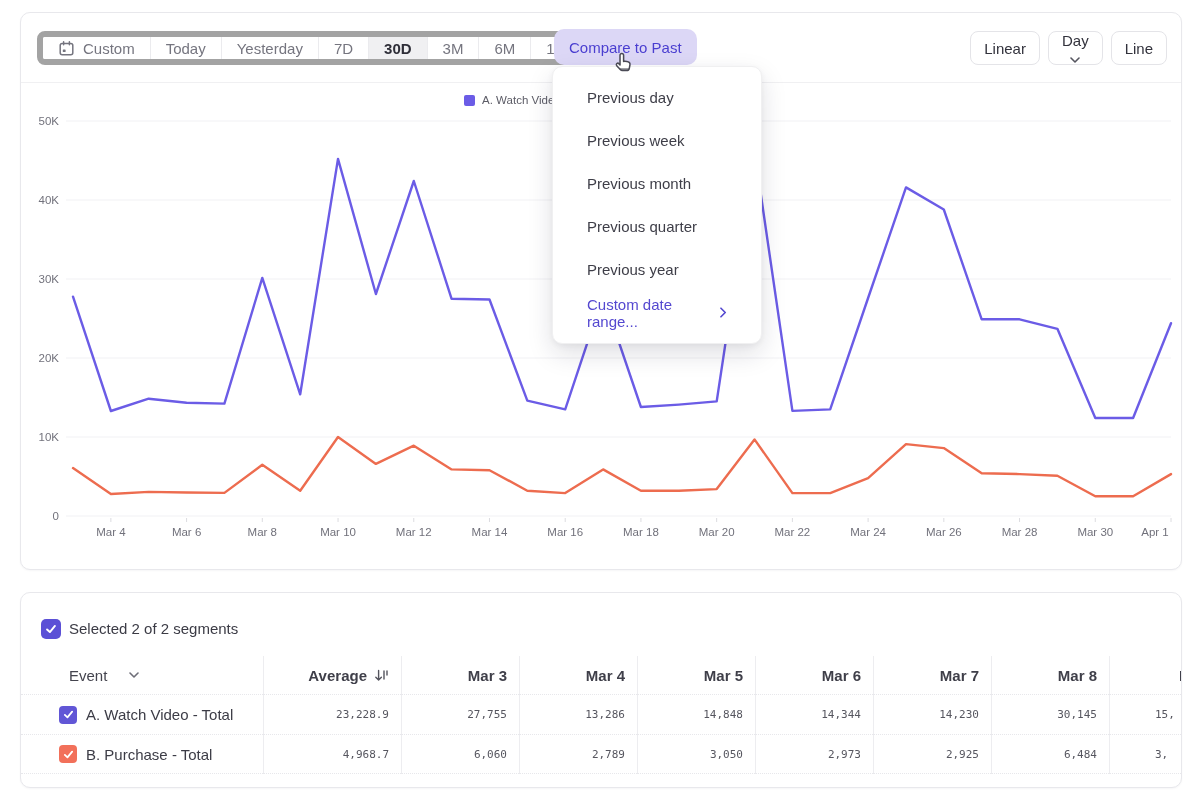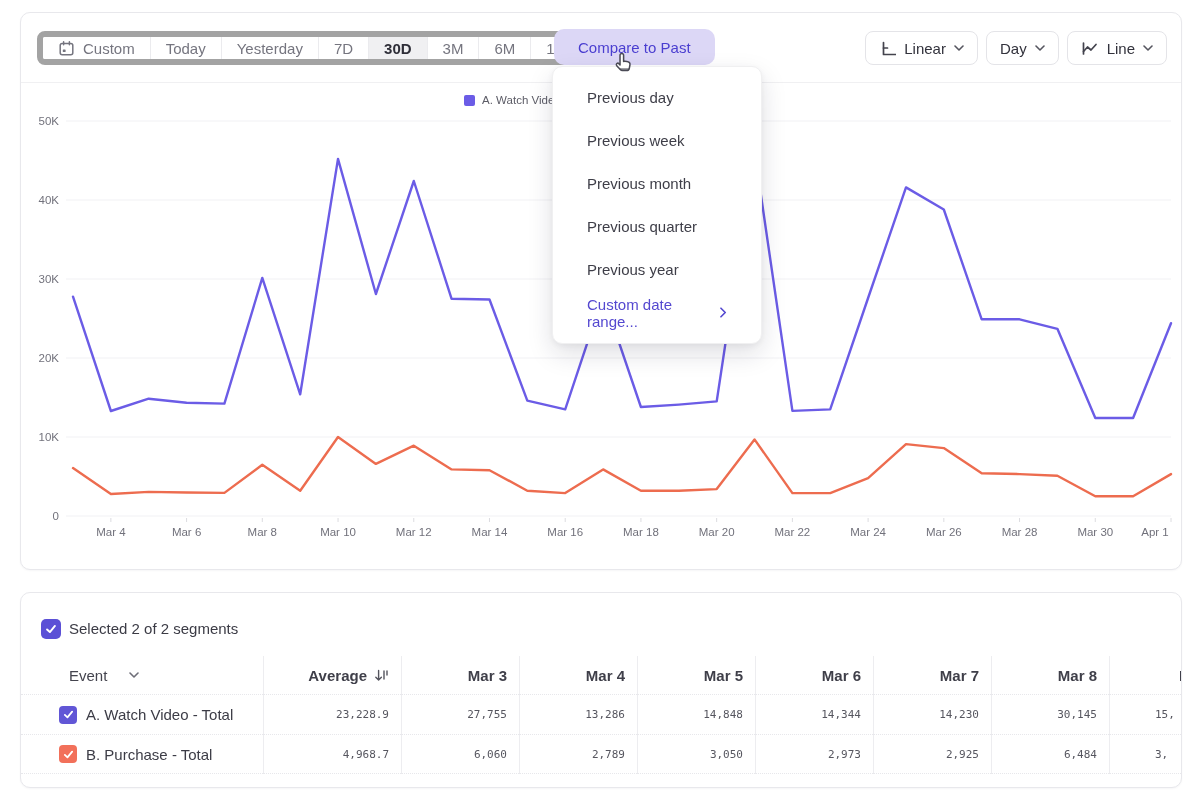--- a/index.html
+++ b/index.html
@@ -12,27 +12,27 @@
   #chart-card { left:20px; top:12px; width:1162px; height:558px; }
   #range-group { position:absolute; left:16px; top:18px; height:34px; display:inline-flex;
                  border:6px solid #a3a3a3; border-radius:8px; background:#fff; overflow:hidden; }
   .range-btn { display:flex; align-items:center; gap:8px; padding:0 15px; font-size:15px;
                color:#75757f; border-right:1px solid #ebebee; background:#fff; border-top:none;
                border-bottom:none; border-left:none; cursor:pointer; white-space:nowrap;
                font-family:inherit; }
   .range-btn:last-child { border-right:none; }
   .range-btn.active { background:#f0f0f2; color:#2e2e38; font-weight:700; }
   #compare-btn { position:absolute; left:533px; top:16px; height:36px; display:flex;
-                 align-items:center; padding:0 24px; background:#dcd7f6; color:#4a3ed0;
+                 align-items:center; padding:0 15px; background:#dcd7f6; color:#4a3ed0;
                  font-size:15px; font-weight:500; border:none; border-radius:10px; cursor:pointer;
                  font-family:inherit; }
   #right-controls { position:absolute; right:14px; top:18px; display:flex; gap:8px; }
   .ctrl-btn { height:34px; display:flex; align-items:center; gap:8px; padding:0 13px;
               background:#fff; border:1px solid #e4e4e8; border-radius:8px; font-size:15px;
-              color:#32323c; cursor:pointer; font-family:inherit; }
+              color:#32323c; cursor:pointer; font-family:inherit;flex-direction:column; }
   #toolbar-divider { position:absolute; left:0; top:69px; width:100%; height:0;
                      border-top:1px solid #f0f0f2; }
   #legend { position:absolute; left:0; top:81px; width:100%; display:flex;
             justify-content:center; gap:28px; }
   .legend-item { display:flex; align-items:center; gap:7px; font-size:11.5px; color:#5c5c66; }
   .legend-sq { width:11px; height:11px; border-radius:2px; display:inline-block; }
   #chart-svg { position:absolute; left:0; top:0; pointer-events:none; }
   
   #compare-menu { position:absolute; left:552px; top:66px; width:210px; padding:9px 0;
                   background:#fff; border:1px solid #f0f0f1; border-radius:10px; z-index:50;

